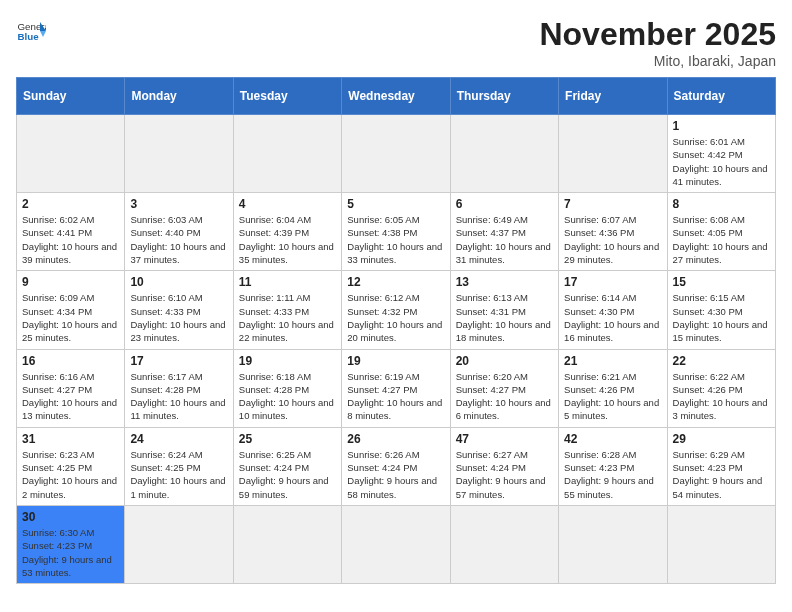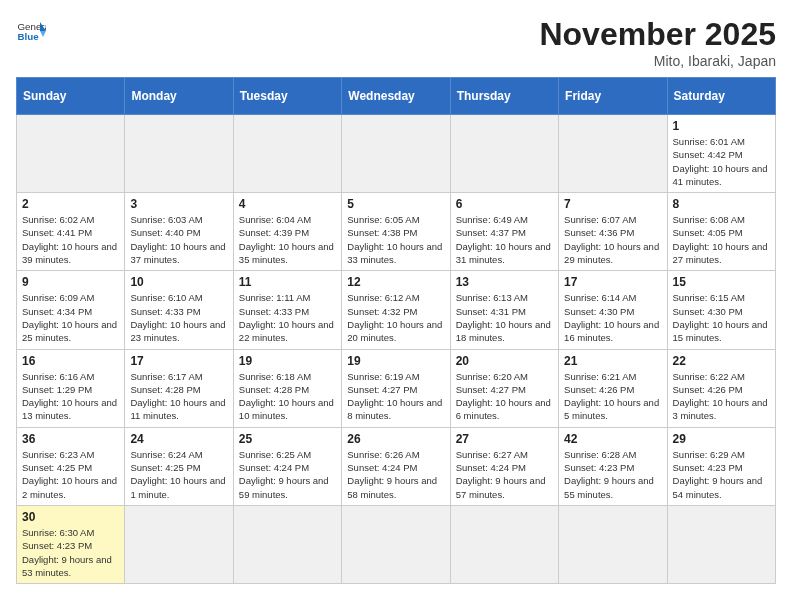--- a/index.html
+++ b/index.html
@@ -70,21 +70,21 @@
       color: #222;
       display: block;
       margin-bottom: 2px;
     }
     .day-info {
       font-size: 9.5px;
       line-height: 1.4;
       color: #333;
     }
     .last-row td {
-      background: #fef9c3;
+      background: #3b82f6;
     }
   </style>
 </head>
 <body>
 
 <div class="header">
   <div class="logo">
     <svg class="logo-icon" viewBox="0 0 40 40">
       <text x="2" y="18" font-size="13" fill="#333" font-family="Arial">General</text>
       <text x="2" y="32" font-size="13" fill="#1a6fbd" font-family="Arial" font-weight="bold">Blue</text>
@@ -210,21 +210,21 @@
           <span class="day-number">15</span>
           <div class="day-info">Sunrise: 6:15 AM
 Sunset: 4:30 PM
 Daylight: 10 hours and 15 minutes.</div>
         </td>
       </tr>
       <tr>
         <td>
           <span class="day-number">16</span>
           <div class="day-info">Sunrise: 6:16 AM
-Sunset: 1:29 PM
+Sunset: 4:27 PM
 Daylight: 10 hours and 13 minutes.</div>
         </td>
         <td>
           <span class="day-number">17</span>
           <div class="day-info">Sunrise: 6:17 AM
 Sunset: 4:28 PM
 Daylight: 10 hours and 11 minutes.</div>
         </td>
         <td>
           <span class="day-number">19</span>
@@ -252,21 +252,21 @@
         </td>
         <td>
           <span class="day-number">22</span>
           <div class="day-info">Sunrise: 6:22 AM
 Sunset: 4:26 PM
 Daylight: 10 hours and 3 minutes.</div>
         </td>
       </tr>
       <tr>
         <td>
-          <span class="day-number">36</span>
+          <span class="day-number">31</span>
           <div class="day-info">Sunrise: 6:23 AM
 Sunset: 4:25 PM
 Daylight: 10 hours and 2 minutes.</div>
         </td>
         <td>
           <span class="day-number">24</span>
           <div class="day-info">Sunrise: 6:24 AM
 Sunset: 4:25 PM
 Daylight: 10 hours and 1 minute.</div>
         </td>
@@ -276,21 +276,21 @@
 Sunset: 4:24 PM
 Daylight: 9 hours and 59 minutes.</div>
         </td>
         <td>
           <span class="day-number">26</span>
           <div class="day-info">Sunrise: 6:26 AM
 Sunset: 4:24 PM
 Daylight: 9 hours and 58 minutes.</div>
         </td>
         <td>
-          <span class="day-number">27</span>
+          <span class="day-number">47</span>
           <div class="day-info">Sunrise: 6:27 AM
 Sunset: 4:24 PM
 Daylight: 9 hours and 57 minutes.</div>
         </td>
         <td>
           <span class="day-number">42</span>
           <div class="day-info">Sunrise: 6:28 AM
 Sunset: 4:23 PM
 Daylight: 9 hours and 55 minutes.</div>
         </td>

